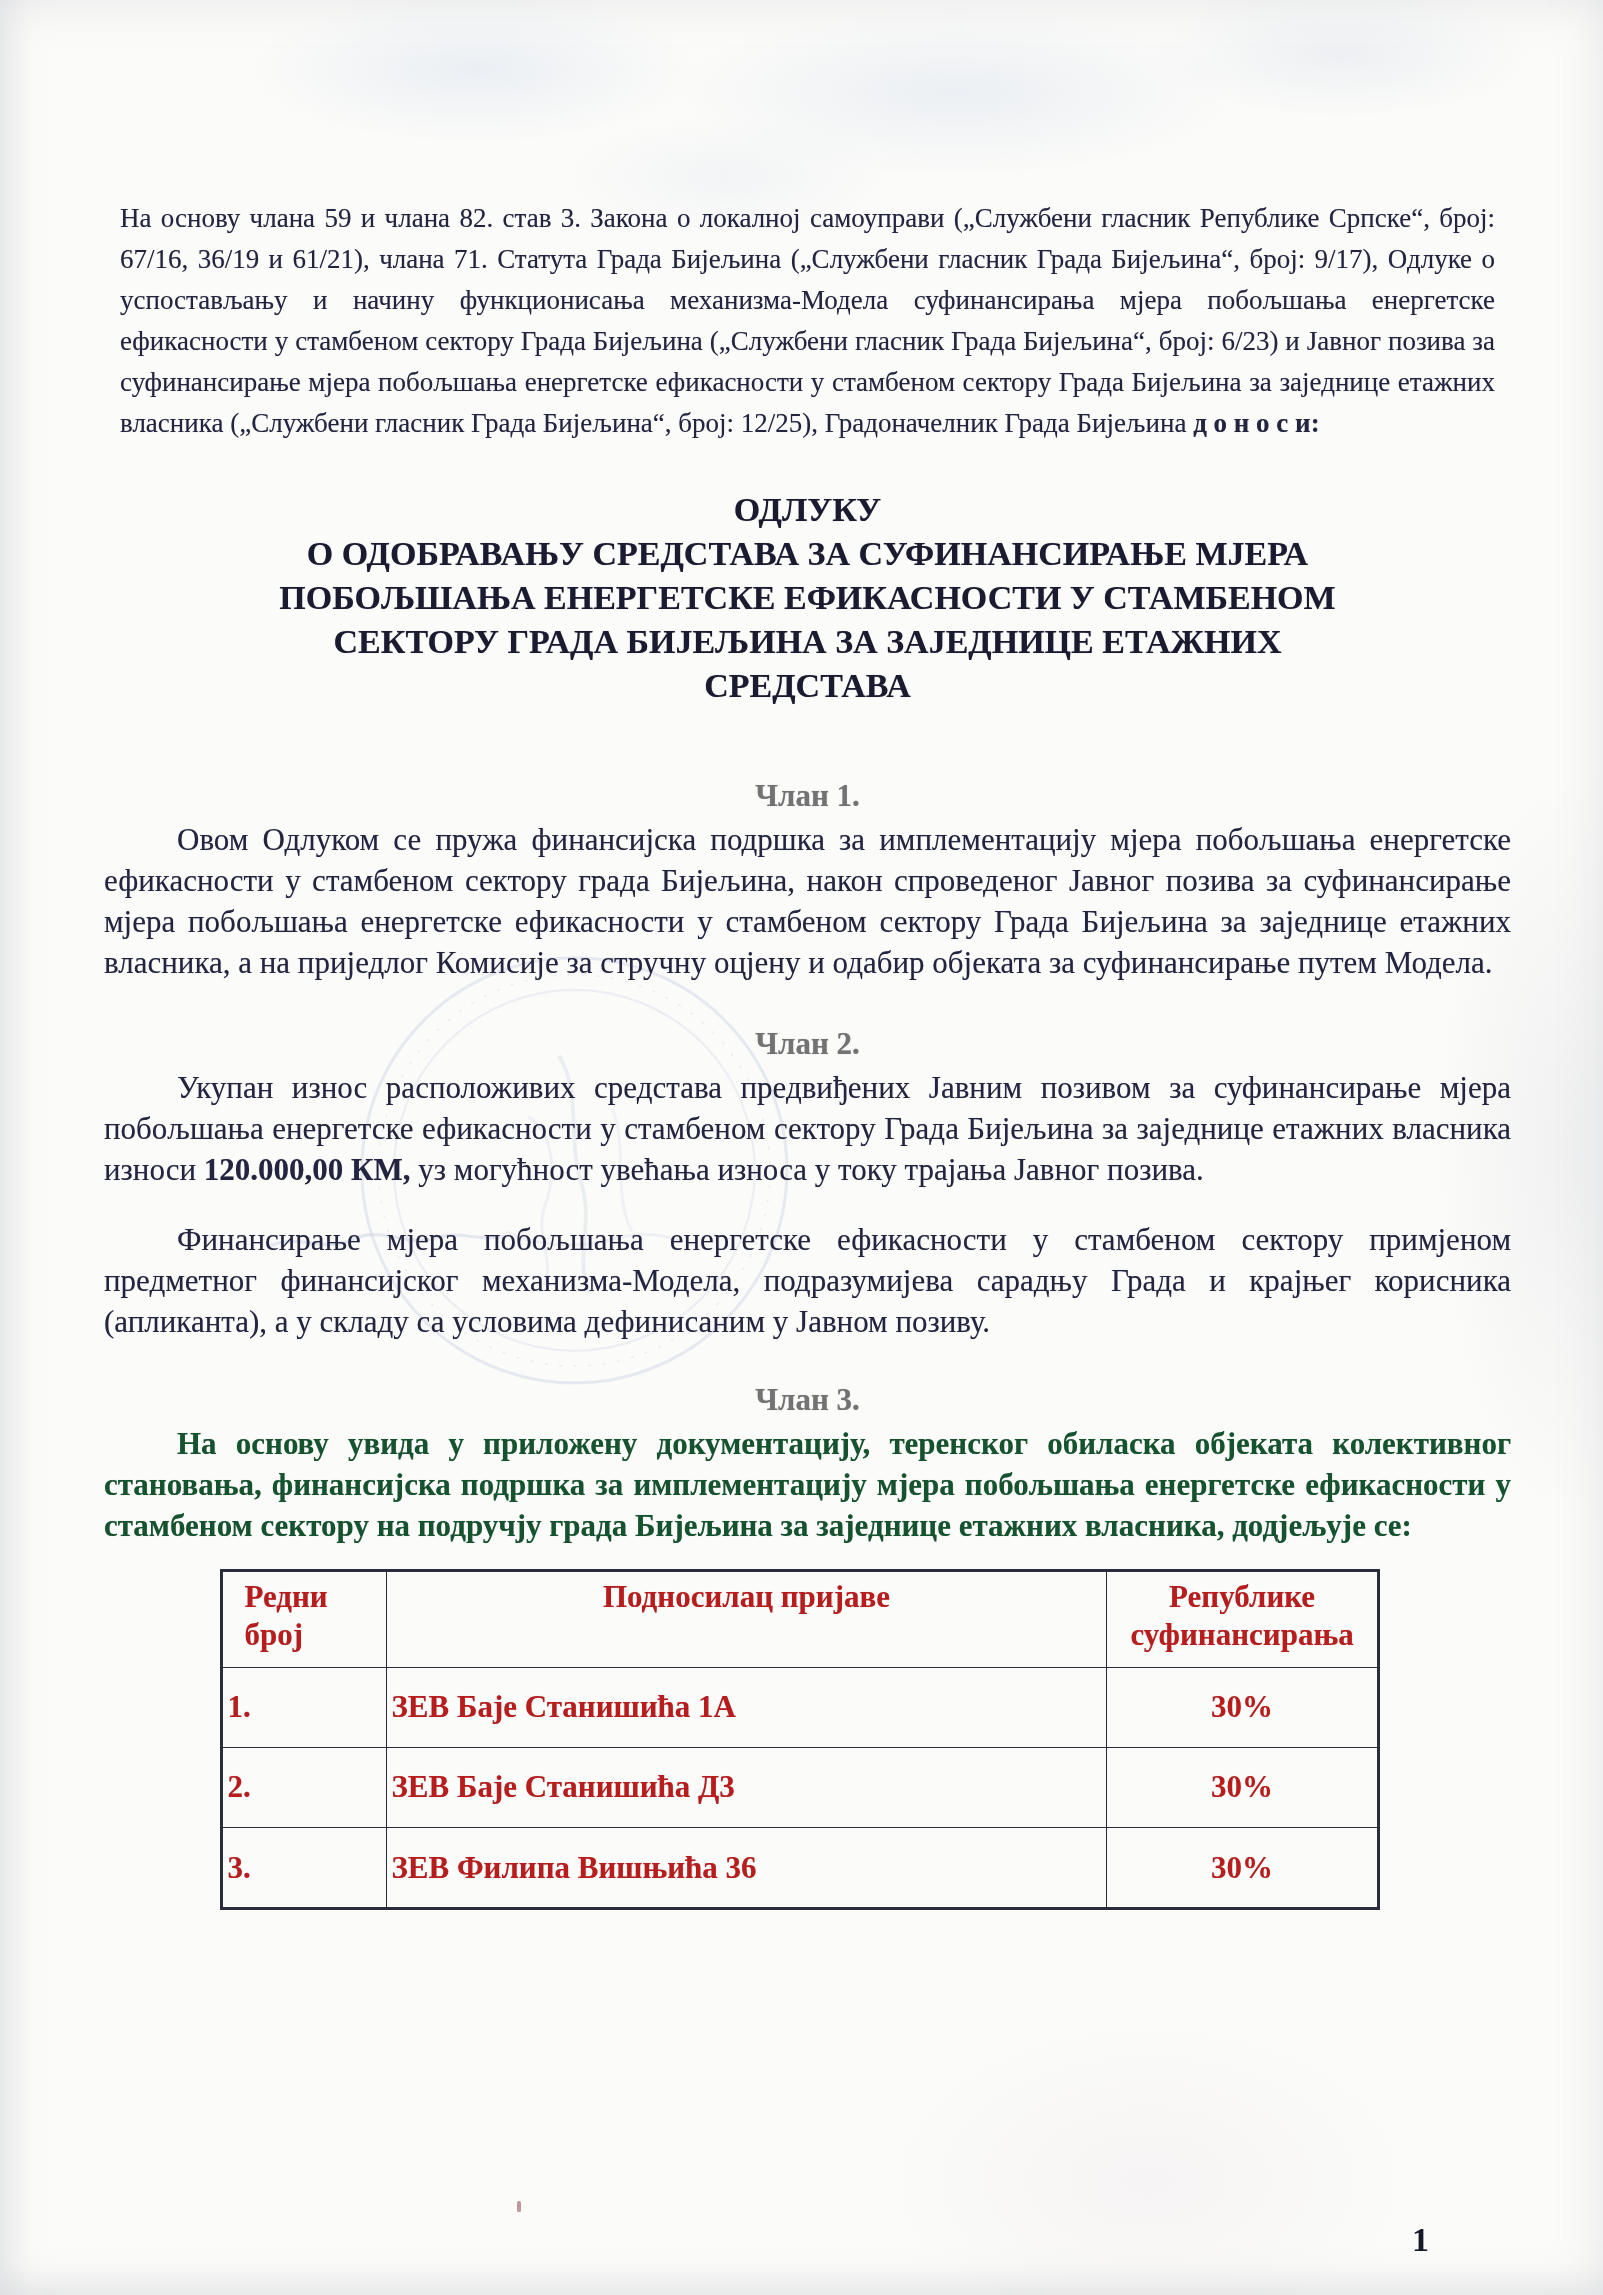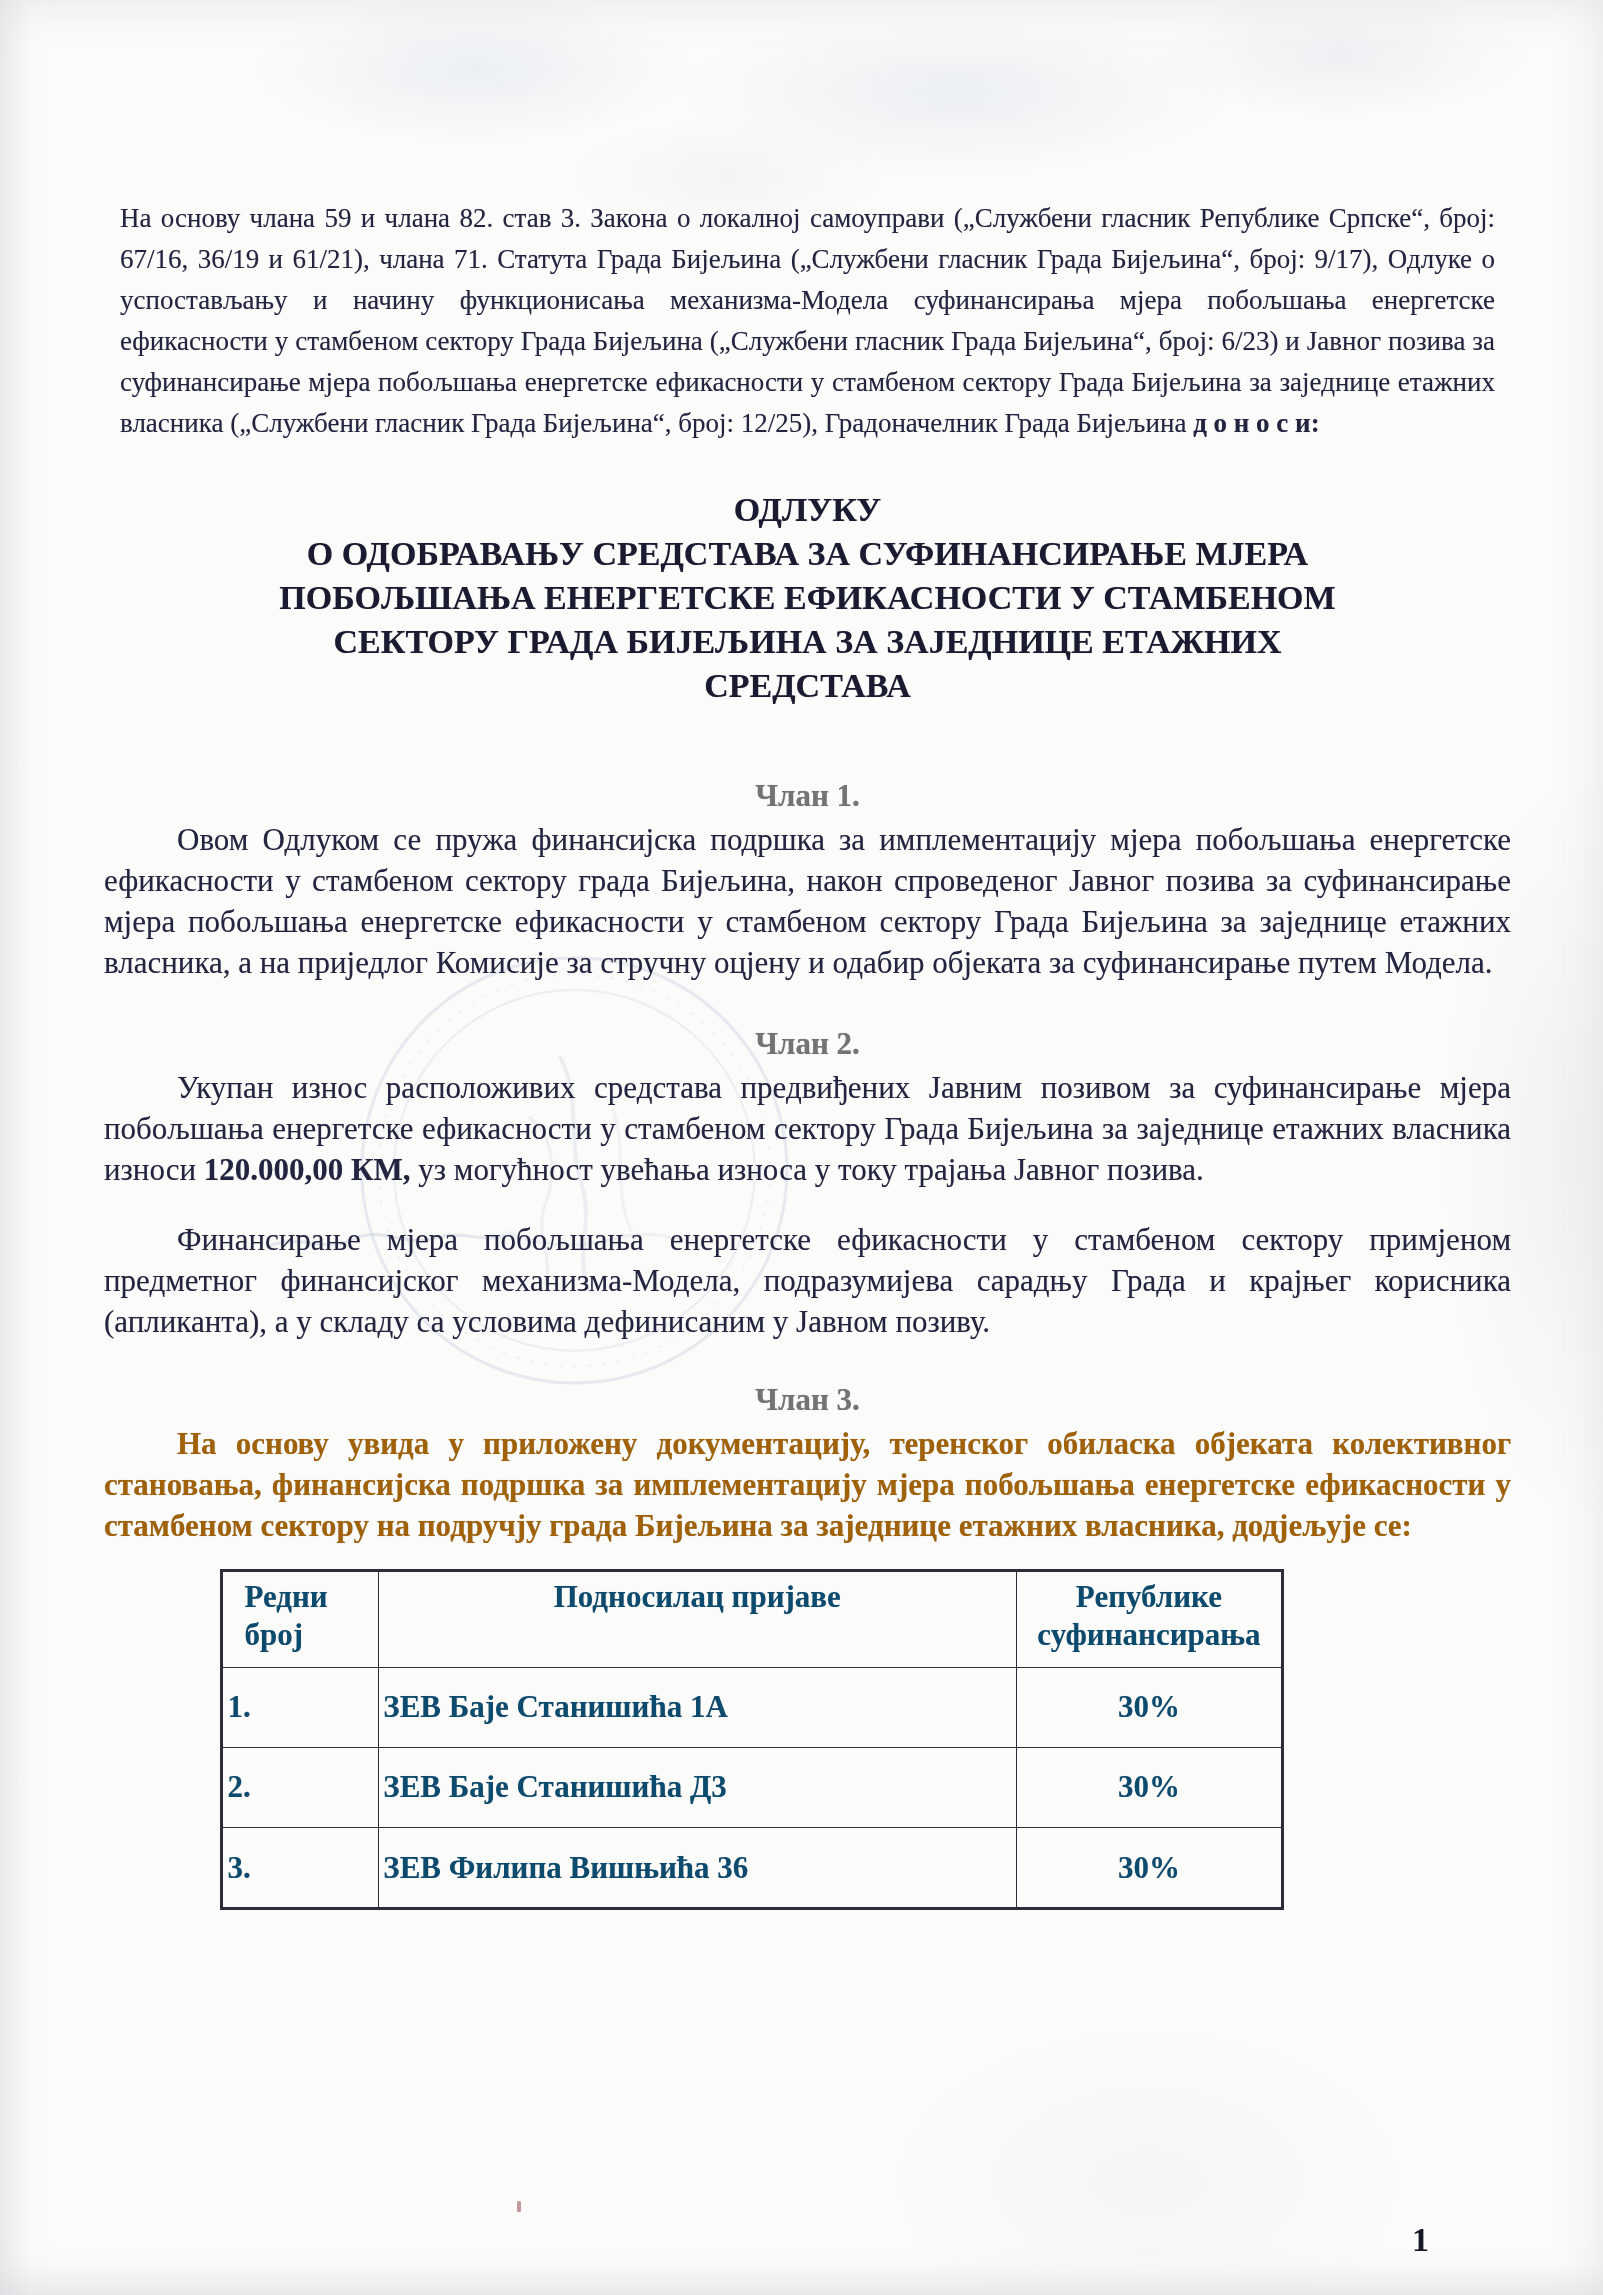--- a/index.html
+++ b/index.html
@@ -77,27 +77,27 @@
   .chlan.sp3 { margin-top: 37px; }
   .par {
     margin: 3.1px 0 0 0;
     font-size: 31px;
     line-height: 41px;
     text-align: justify;
     text-indent: 73px;
     text-shadow: 0 0 0.8px rgba(30,32,60,0.35);
   }
   .par.gap { margin-top: 29px; }
-  .par.bold { color: #a16207; }
+  .par.bold { color: #14532d; }
   table.alloc {
     border-collapse: collapse;
-    width: 1064px;
+    width: 1160px;
     margin: 23px 0 11px 116px;
     font-weight: bold;
-    color: #0c4a6e;
+    color: #b91c1c;
     border: 3.1px solid #2c2d3c;
   }
   table.alloc th, table.alloc td {
     border: 1.5px solid #2c2d3c;
     font-size: 31px;
     line-height: 38px;
     text-shadow: 0 0 0.8px rgba(25,26,50,0.3);
   }
   col.c1 { width: 165px; }
   col.c2 { width: 722px; }

